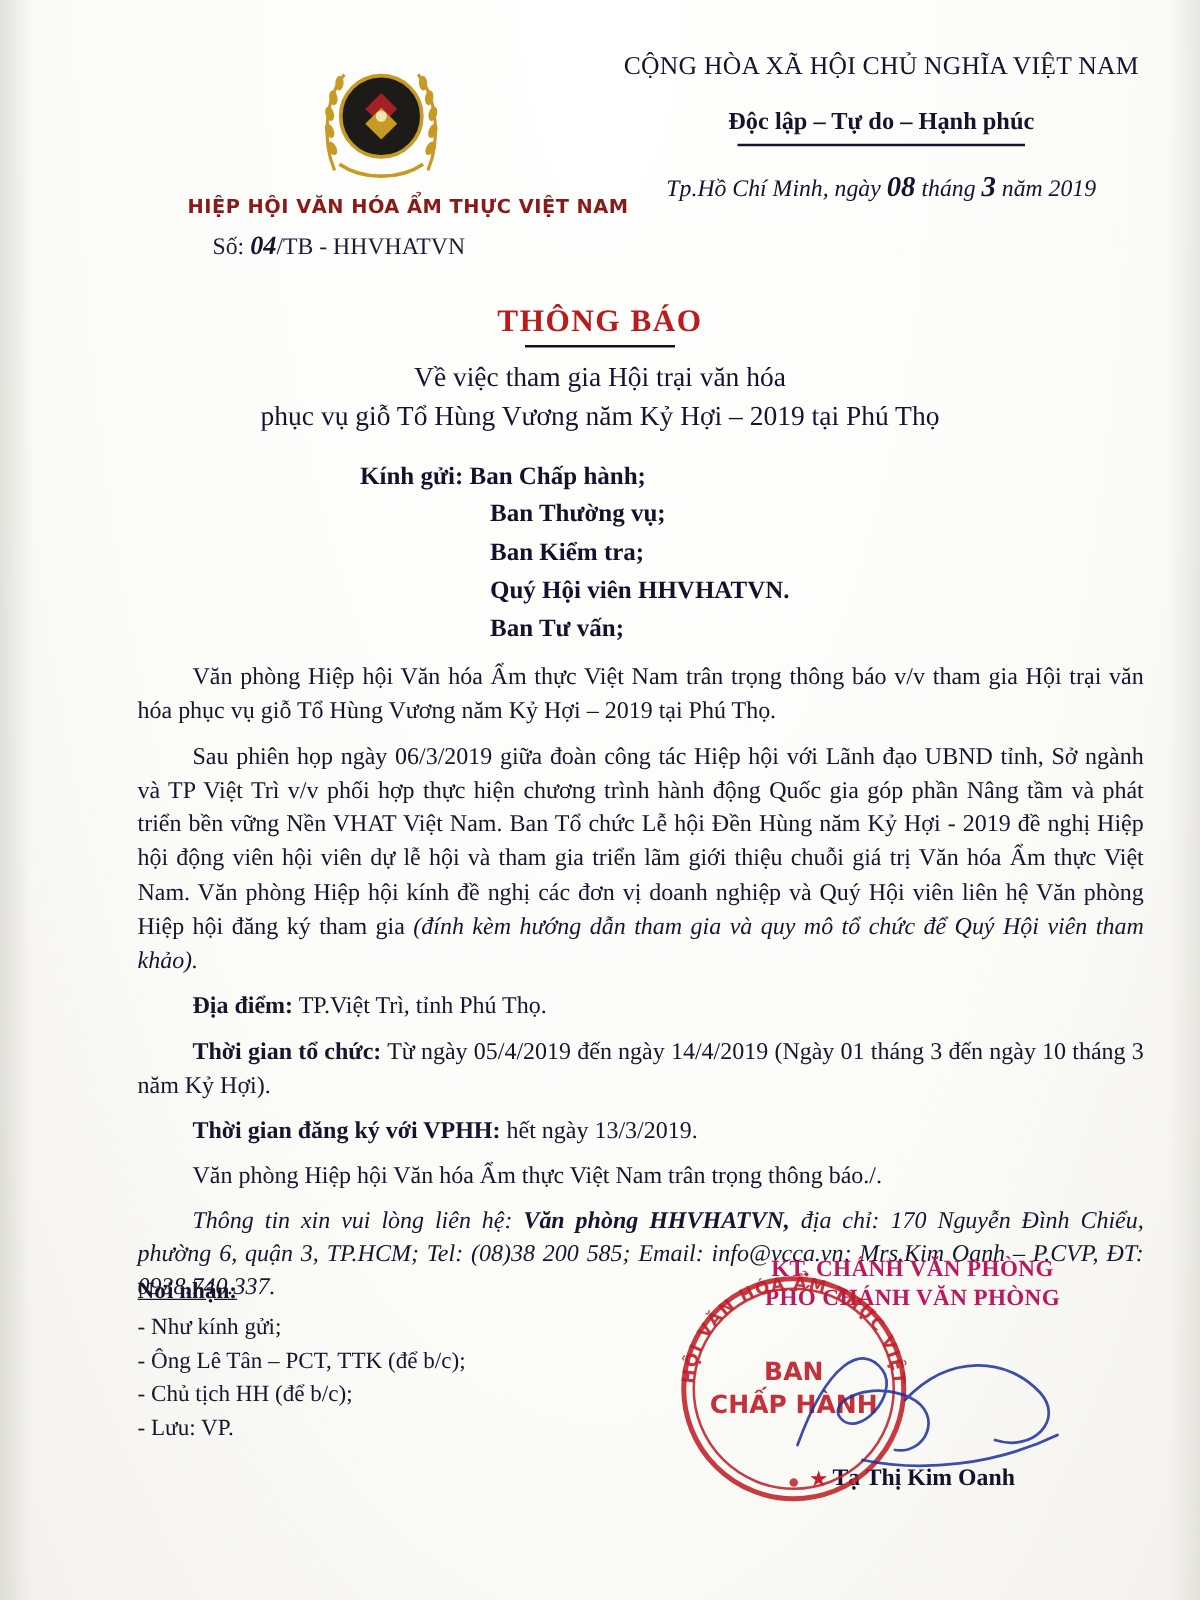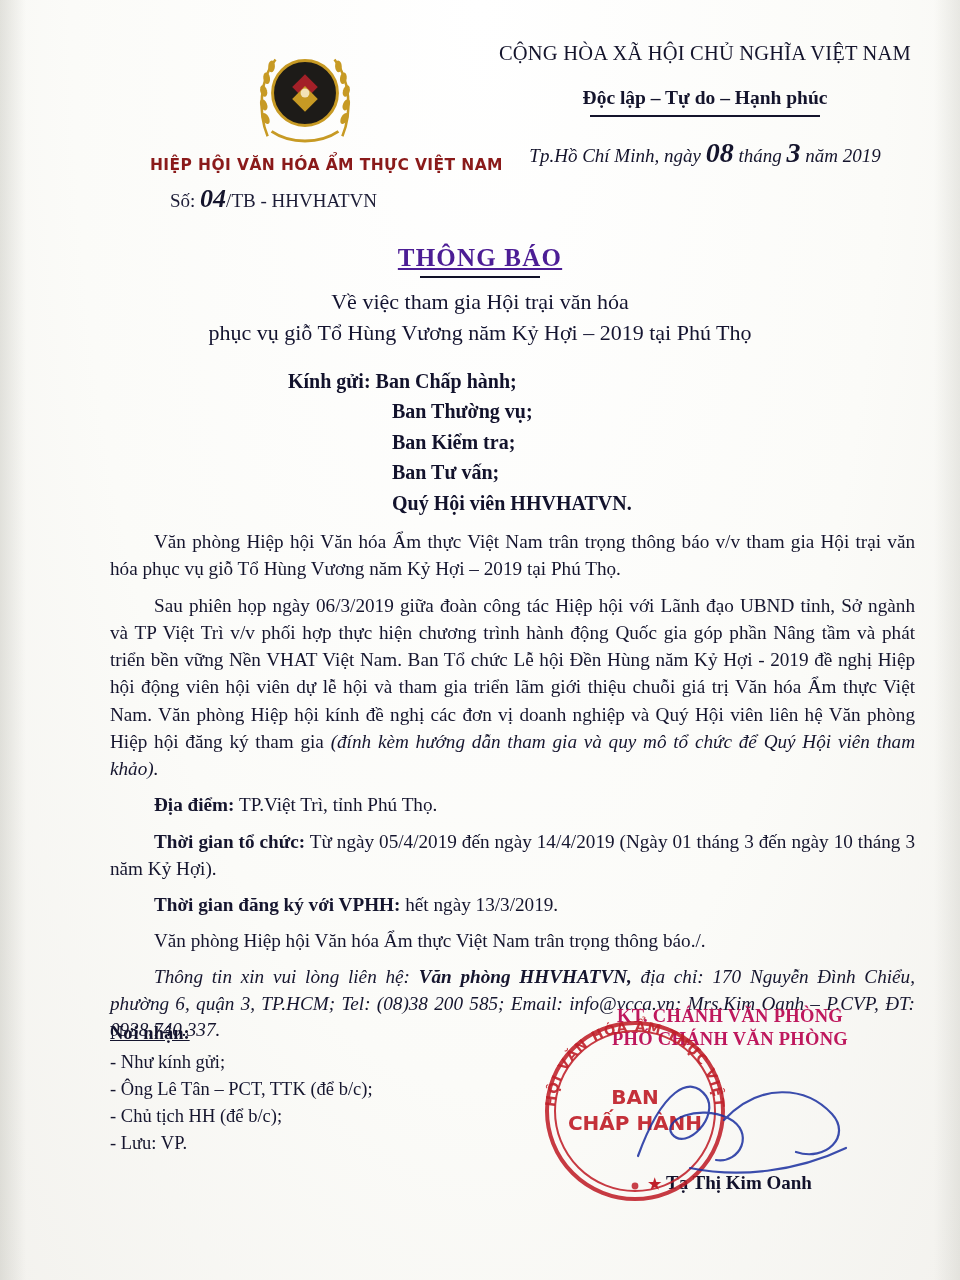--- a/index.html
+++ b/index.html
@@ -67,21 +67,21 @@
     margin-top: 10px;
     font-size: 19px;
     color: #1c1c36;
     text-align: left;
     padding-left: 20px;
     white-space: nowrap;
   }
   .so-number {
     font-weight: bold;
     font-style: italic;
-    font-size: 26px;
+    font-size: 21px;
     color: #14142c;
   }
 
   .nation-block {
     position: absolute;
     left: 470px;
     top: 42px;
     width: 470px;
     text-align: center;
   }
@@ -105,37 +105,36 @@
   }
   .date-line {
     margin-top: 20px;
     font-size: 19px;
     font-style: italic;
     color: #14142c;
     white-space: nowrap;
   }
   .date-line .hand {
     font-weight: bold;
-    font-size: 28px;
+    font-size: 23px;
     font-style: italic;
   }
 
   
   .title-block {
     position: absolute;
     left: 0; right: 0;
     top: 244px;
     text-align: center;
   }
   .doc-title {
     font-size: 25px;
     font-weight: bold;
     letter-spacing: 1.2px;
-    color: #4c1d95;
-    text-decoration: underline;
+    color: #b91c1c;
   }
   .doc-title-rule {
     width: 120px;
     height: 1.6px;
     background: #111128;
     margin: 4px auto 0 auto;
   }
   .doc-subtitle {
     margin-top: 9px;
     font-size: 22px;
@@ -318,22 +317,22 @@
   <div class="doc-subtitle" style="margin-top:2px">phục vụ giỗ Tổ Hùng Vương năm Kỷ Hợi – 2019 tại Phú Thọ</div>
 </div>
 
 <div class="recipients">
   <div>
     <span class="first-label">Kính gửi:</span>
     <span>Ban Chấp hành;</span>
   </div>
   <div style="padding-left:104px">Ban Thường vụ;</div>
   <div style="padding-left:104px">Ban Kiểm tra;</div>
+  <div style="padding-left:104px">Quý Hội viên HHVHATVN.</div>
   <div style="padding-left:104px">Ban Tư vấn;</div>
-  <div style="padding-left:104px">Quý Hội viên HHVHATVN.</div>
 </div>
 
 <div class="body-text">
   <p>Văn phòng Hiệp hội Văn hóa Ẩm thực Việt Nam trân trọng thông báo v/v tham gia Hội trại văn hóa phục vụ giỗ Tổ Hùng Vương năm Kỷ Hợi – 2019 tại Phú Thọ.</p>
   <p><span>Sau phiên họp ngày 06/3/2019 giữa đoàn công tác Hiệp hội với Lãnh đạo UBND tỉnh, Sở ngành và TP Việt Trì v/v phối hợp thực hiện chương trình hành động Quốc gia góp phần Nâng tầm và phát triển bền vững Nền VHAT Việt Nam. Ban Tổ chức Lễ hội Đền Hùng năm Kỷ Hợi - 2019 đề nghị Hiệp hội động viên hội viên dự lễ hội và tham gia triển lãm giới thiệu chuỗi giá trị Văn hóa Ẩm thực Việt Nam. Văn phòng Hiệp hội kính đề nghị các đơn vị doanh nghiệp và Quý Hội viên liên hệ Văn phòng Hiệp hội đăng ký tham gia </span><span class="ital">(đính kèm hướng dẫn tham gia và quy mô tổ chức để Quý Hội viên tham khảo).</span></p>
   <p><span class="bold">Địa điểm:</span><span> TP.Việt Trì, tỉnh Phú Thọ.</span></p>
   <p><span class="bold">Thời gian tổ chức:</span><span> Từ ngày 05/4/2019 đến ngày 14/4/2019 (Ngày 01 tháng 3 đến ngày 10 tháng 3 năm Kỷ Hợi).</span></p>
   <p><span class="bold">Thời gian đăng ký với VPHH:</span><span> hết ngày 13/3/2019.</span></p>
   <p>Văn phòng Hiệp hội Văn hóa Ẩm thực Việt Nam trân trọng thông báo./.</p>
   <p class="contact-note"><span>Thông tin xin vui lòng liên hệ: </span><span class="bold">Văn phòng HHVHATVN,</span><span> địa chỉ: 170 Nguyễn Đình Chiểu, phường 6, quận 3, TP.HCM; Tel: (08)38 200 585; Email: info@vcca.vn; Mrs.Kim Oanh – P.CVP, ĐT: 0938.740.337.</span></p>

